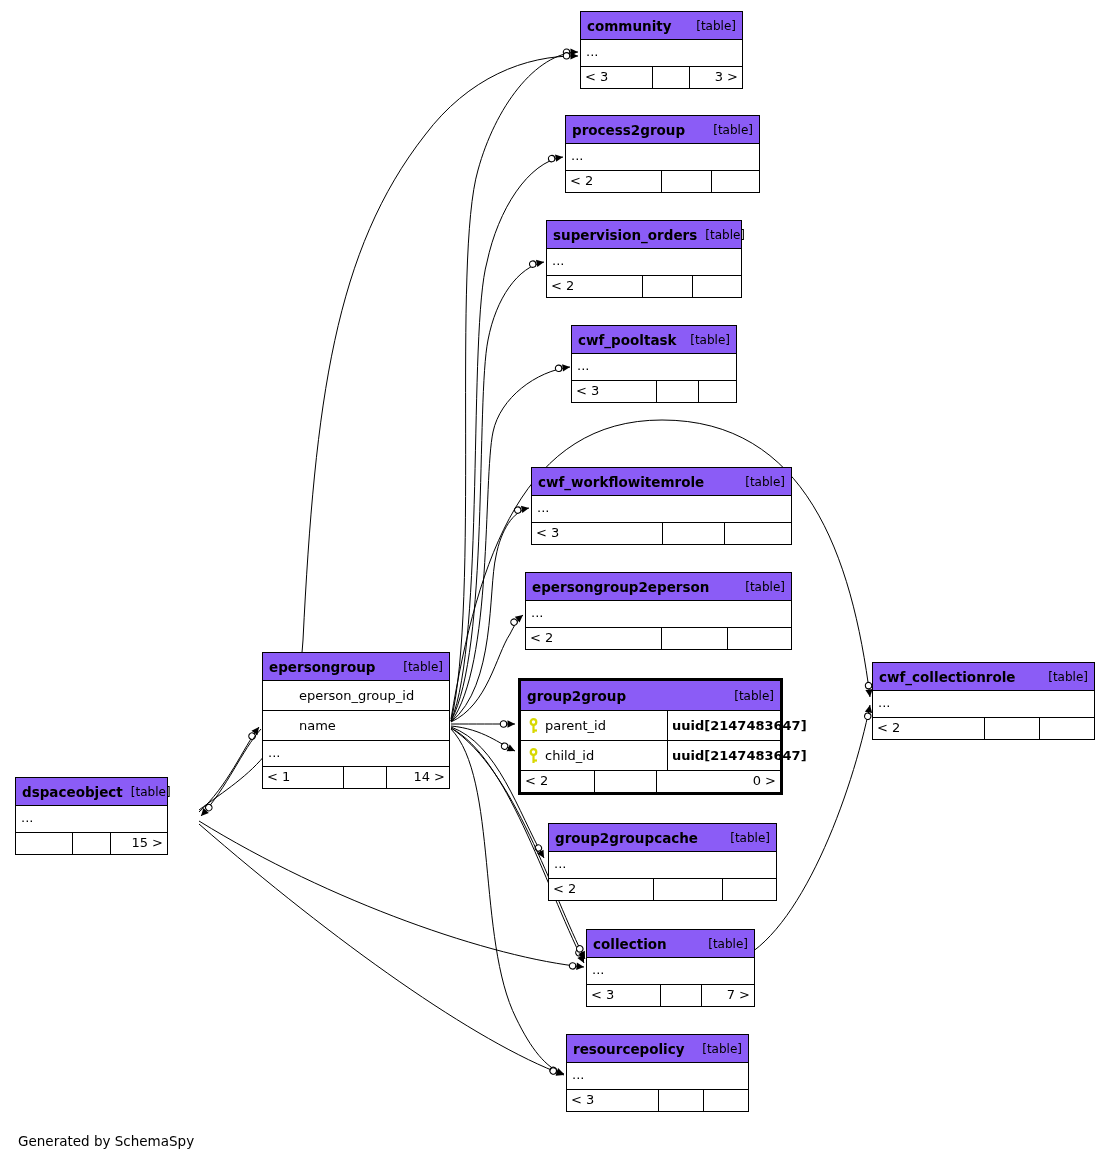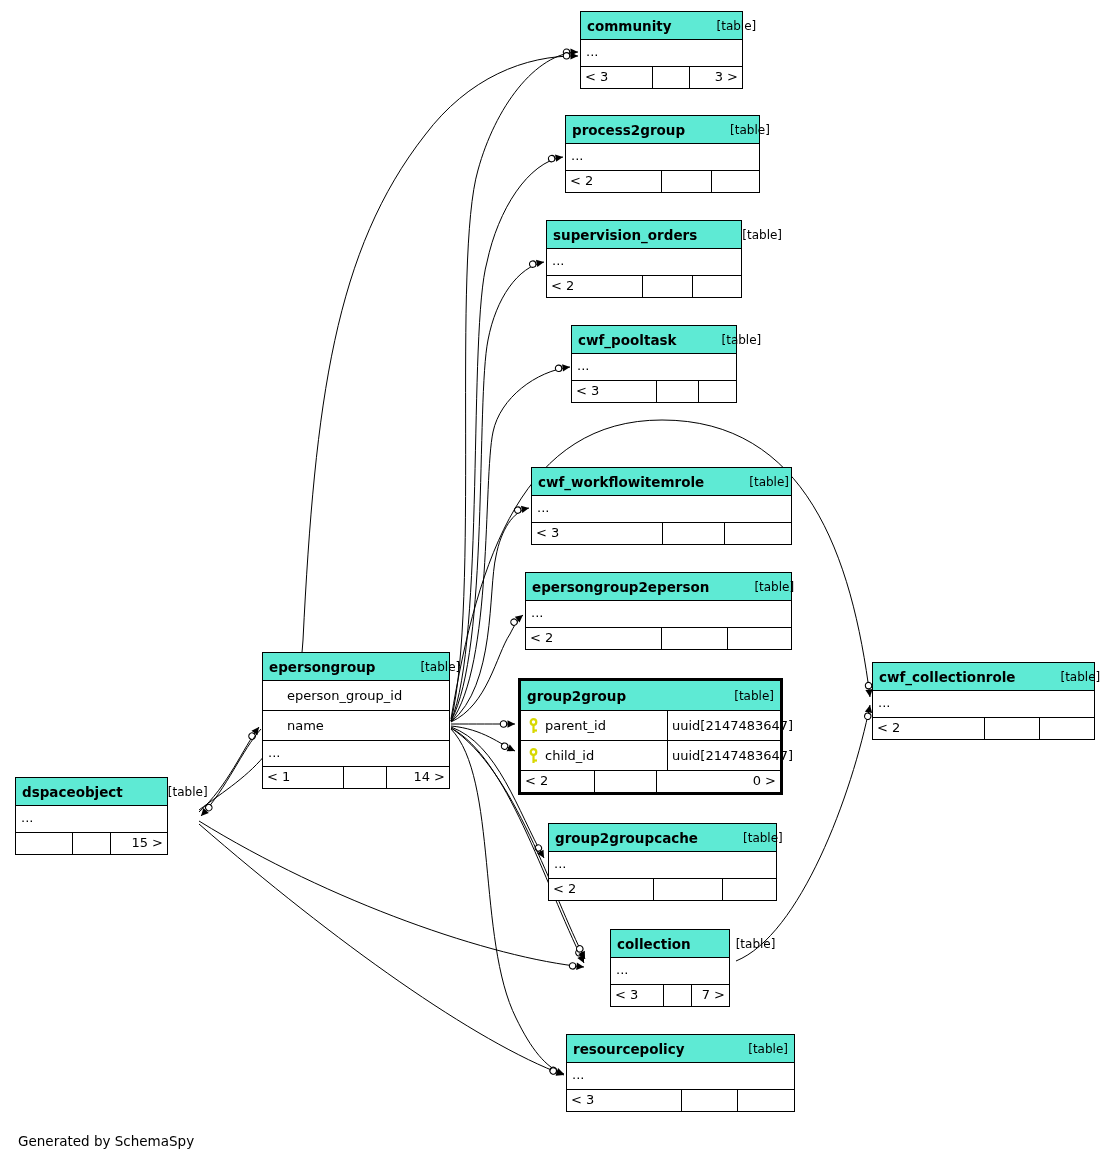--- a/index.html
+++ b/index.html
@@ -1,28 +1,28 @@
 <!DOCTYPE html>
 <html><head>
 <meta charset="utf-8">
 <style>
   html,body{margin:0;padding:0;background:#fff;}
   .canvas{position:relative;width:1113px;height:1167px;font-family:"DejaVu Sans",sans-serif;font-size:13px;color:#000;overflow:hidden;background:#fff;}
   svg.rel{position:absolute;left:0;top:0;z-index:0;}
   .tbl{position:absolute;z-index:2;background:#fff;border:1px solid #000;box-sizing:border-box;}
   .tbl.hl{border:3px solid #000;}
-  .hdr{height:27px;background:#5eead4;border-bottom:1px solid #000;display:flex;align-items:center;justify-content:space-between;padding:0 6px;gap:37px;}
+  .hdr{height:27px;background:#8b5cf6;border-bottom:1px solid #000;display:flex;align-items:center;justify-content:space-between;padding:0 6px;}
   .tname{font-weight:bold;font-size:13.5px;white-space:nowrap;}
   .ttag{font-size:12px;margin-left:8px;white-space:nowrap;}
   .erow{height:26px;line-height:24px;border-bottom:1px solid #000;padding:0 5px;}
   .crow{display:flex;align-items:center;height:29px;border-bottom:1px solid #000;}
   .keyslot{width:24px;display:inline-flex;justify-content:center;align-items:center;flex:0 0 24px;}
-  .cname{white-space:nowrap;}
+  .cname{white-space:nowrap;margin-left:12px;}
   .g2gname{flex:0 0 122px;white-space:nowrap;}
-  .ctype{border-left:1px solid #000;flex:1;align-self:stretch;display:flex;align-items:center;padding:0 4px;white-space:nowrap;}
+  .ctype{border-left:1px solid #000;flex:1;align-self:stretch;display:flex;align-items:center;padding:0 4px;white-space:nowrap;font-weight:bold;}
   .frow{display:flex;height:21px;line-height:20px;}
   .fc{box-sizing:border-box;padding:0 4px;overflow:hidden;white-space:nowrap;}
   .fc.mid,.fc.rt{border-left:1px solid #000;}
   .fc.rt{text-align:right;}
   .note{position:absolute;left:18px;top:1133px;font-size:13.5px;z-index:2;}
 </style>
 </head>
 <body>
 
 <div class="canvas">
@@ -222,34 +222,34 @@
       <span class="ttag">[table]</span>
     </div>
     <div class="erow">...</div>
     <div class="frow">
       <span class="fc" style="width:46%">&lt; 2</span>
       <span class="fc mid" style="width:30%"></span>
       <span class="fc rt" style="width:24%"></span>
     </div>
   </div>
 
-  <div class="tbl" style="left:610px;top:929px;width:120px">
+  <div class="tbl" style="left:586px;top:929px;width:169px">
     <div class="hdr">
       <span class="tname">collection</span>
       <span class="ttag">[table]</span>
     </div>
     <div class="erow">...</div>
     <div class="frow">
       <span class="fc" style="width:44%">&lt; 3</span>
       <span class="fc mid" style="width:24%"></span>
       <span class="fc rt" style="width:32%">7 &gt;</span>
     </div>
   </div>
 
-  <div class="tbl" style="left:566px;top:1034px;width:229px">
+  <div class="tbl" style="left:566px;top:1034px;width:183px">
     <div class="hdr">
       <span class="tname">resourcepolicy</span>
       <span class="ttag">[table]</span>
     </div>
     <div class="erow">...</div>
     <div class="frow">
       <span class="fc" style="width:50%">&lt; 3</span>
       <span class="fc mid" style="width:25%"></span>
       <span class="fc rt" style="width:25%"></span>
     </div>

